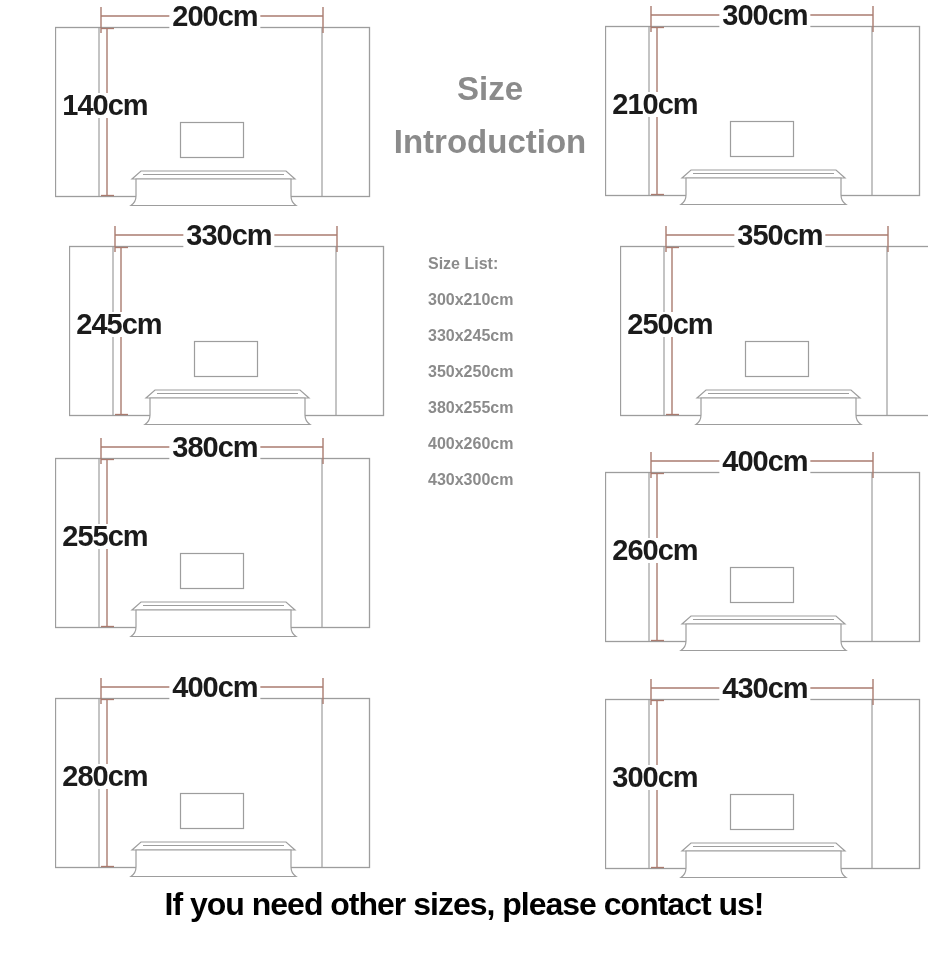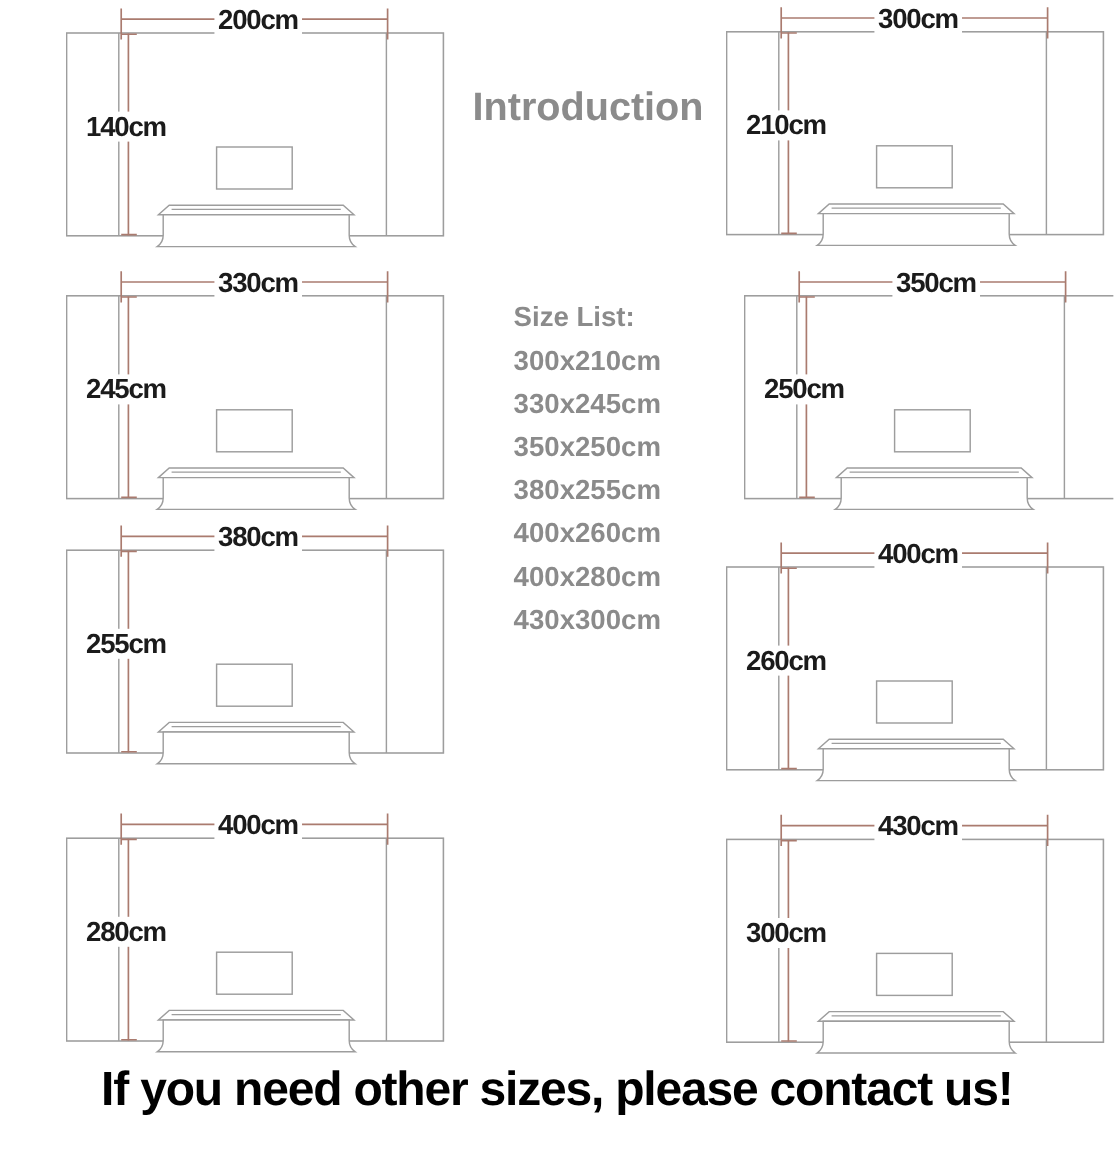--- a/index.html
+++ b/index.html
@@ -5,39 +5,39 @@
   html,body{margin:0;padding:0;background:#ffffff;}
   .canvas{
     position:relative;width:928px;height:972px;background:#ffffff;overflow:hidden;
     font-family:"Liberation Sans",sans-serif;
   }
   
   .diagram{position:absolute;width:320px;height:214px;}
   .diagram svg{position:absolute;left:0;top:0;}
   .dim-label{
     position:absolute;font-weight:bold;color:#1b1b1b;background:#ffffff;
-    font-size:23px;line-height:25px;letter-spacing:-1px;white-space:nowrap;
+    font-size:29px;line-height:25px;letter-spacing:-1px;white-space:nowrap;
     padding:0 3px;
   }
   .dim-label.width{left:50%;top:1px;transform:translateX(-50%);}
   .dim-label.height{left:50px;top:90px;transform:translateX(-50%);}
   
   .intro-title{
     position:absolute;left:370px;top:62px;width:240px;text-align:center;
     color:#8b8b8b;font-weight:bold;font-size:33px;line-height:53px;letter-spacing:0px;
   }
   .size-list{
     position:absolute;left:428px;top:246px;color:#8b8b8b;font-weight:bold;
-    font-size:23px;line-height:36px;letter-spacing:0px;
+    font-size:16px;line-height:36px;letter-spacing:0px;
   }
   .size-list ul{margin:0;padding:0;list-style:none;}
   
   .footer-note{
     position:absolute;left:0;top:886px;width:928px;text-align:center;
-    color:#000000;font-weight:bold;font-size:40px;letter-spacing:-1px;white-space:nowrap;
+    color:#000000;font-weight:bold;font-size:32px;letter-spacing:-1px;white-space:nowrap;
   }
 </style>
 </head>
 <body>
 
 <div class="canvas">
 
   <div id="diagrams">
   <div class="diagram" style="left: 55px; top: 3px;">
     <svg width="320" height="214" viewBox="0 0 320 214">
@@ -84,21 +84,21 @@
       <rect class="wall" x="125.5" y="119.5" width="63" height="35" fill="#ffffff" stroke-width="1.2" stroke="#9d9d9d"></rect>
 
       <path class="wall" d="M86 168 H231 L240 176 H77 Z" fill="#ffffff" stroke-width="1.2" stroke="#9d9d9d"></path>
       <line class="wall" x1="88" y1="171.5" x2="229" y2="171.5" stroke-width="1" stroke="#9d9d9d"></line>
       <path class="wall" d="M81 176 L81 193 Q81 199 76 202.5 L241 202.5 Q236 199 236 193 L236 176 Z" fill="#ffffff" stroke-width="1.2" stroke="#9d9d9d"></path>
     </svg>
     <span class="dim-label width">300cm</span>
     <span class="dim-label height">210cm</span>
   </div>
 
-  <div class="diagram" style="left: 55px; top: 222px;">
+  <div class="diagram" style="left: 69px; top: 222px;">
     <svg width="320" height="214" viewBox="0 0 320 214">
 
       <rect class="wall" x="0.5" y="24.5" width="314" height="169" fill="none" stroke-width="1.3" stroke="#9d9d9d"></rect>
 
       <line class="wall" x1="44" y1="24.5" x2="44" y2="193.5" stroke-width="1.2" stroke="#9d9d9d"></line>
       <line class="wall" x1="267" y1="24.5" x2="267" y2="193.5" stroke-width="1.2" stroke="#9d9d9d"></line>
 
       <line class="dim" x1="46" y1="13" x2="268" y2="13" stroke-width="1.4" stroke="#aa7b6f"></line>
       <line class="dim" x1="46" y1="4" x2="46" y2="30" stroke-width="1.4" stroke="#aa7b6f"></line>
       <line class="dim" x1="268" y1="4" x2="268" y2="30" stroke-width="1.4" stroke="#aa7b6f"></line>
@@ -242,31 +242,31 @@
       <path class="wall" d="M86 168 H231 L240 176 H77 Z" fill="#ffffff" stroke-width="1.2" stroke="#9d9d9d"></path>
       <line class="wall" x1="88" y1="171.5" x2="229" y2="171.5" stroke-width="1" stroke="#9d9d9d"></line>
       <path class="wall" d="M81 176 L81 193 Q81 199 76 202.5 L241 202.5 Q236 199 236 193 L236 176 Z" fill="#ffffff" stroke-width="1.2" stroke="#9d9d9d"></path>
     </svg>
     <span class="dim-label width">430cm</span>
     <span class="dim-label height">300cm</span>
   </div>
 </div>
 
   <div class="intro-title">
+    <div>Size</div>
     <div>Introduction</div>
   </div>
 
   <div class="size-list">
     <div>Size List:</div>
     <ul id="size-list-items">
         <li>300x210cm</li>
         <li>330x245cm</li>
         <li>350x250cm</li>
         <li>380x255cm</li>
         <li>400x260cm</li>
-        <li>400x280cm</li>
         <li>430x300cm</li>
       </ul>
   </div>
 
   <div class="footer-note">If you need other sizes, please contact us!</div>
 
 </div>
 
 </body></html>

